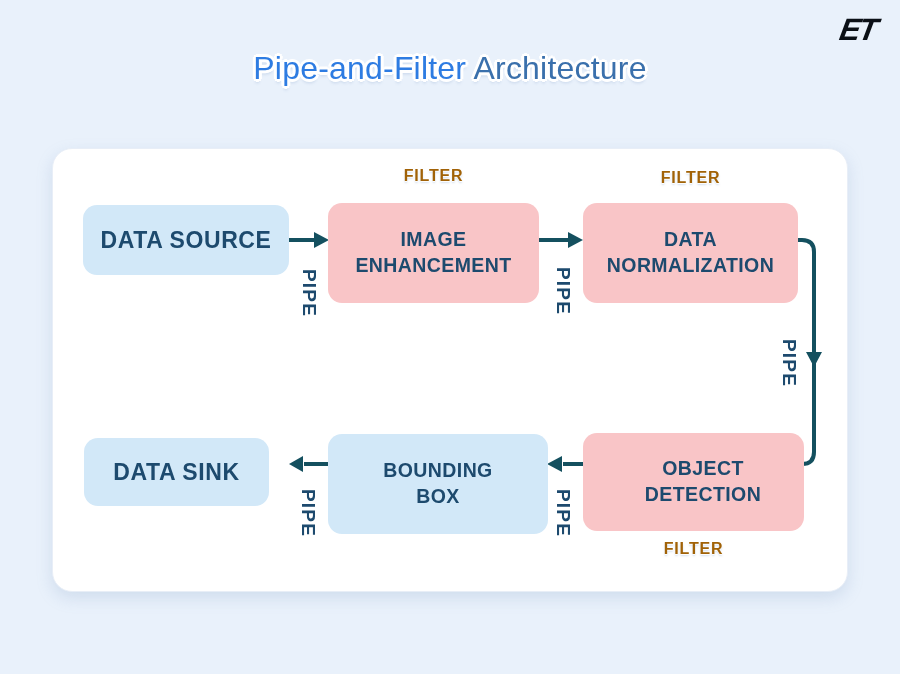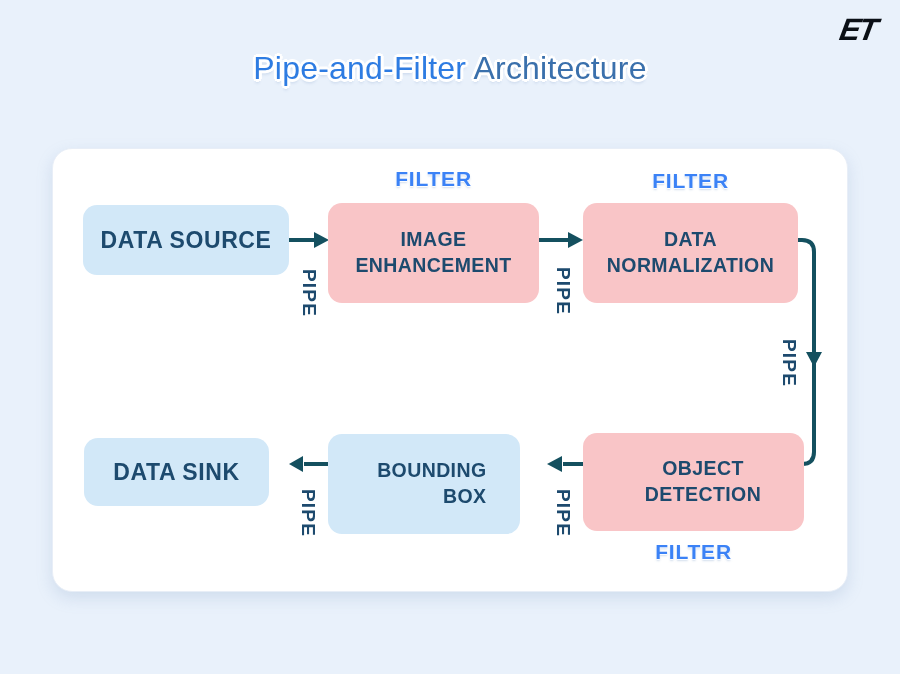--- a/index.html
+++ b/index.html
@@ -49,22 +49,22 @@
     letter-spacing: 0.4px;
     line-height: 1.32;
   }
   .node.pipe-node { background: #d2e8f8; }
   .node.filter-node { background: #f9c5c7; }
   .node.single { font-size: 23px; letter-spacing: 0.6px; }
   .node.multi { font-size: 19.5px; }
   .caption {
     position: absolute;
     text-align: center;
-    font-size: 21px; font-weight: bold;
-    color: #3b82f6; letter-spacing: 0.8px;
+    font-size: 16px; font-weight: bold;
+    color: #a16207; letter-spacing: 0.8px;
     text-shadow: 0 1px 0 rgba(255,255,255,0.9), 0 2px 2px rgba(165,190,220,0.5);
   }
   .pipe-label {
     position: absolute;
     font-size: 19px; font-weight: bold;
     color: #1d4a6e; letter-spacing: 1.2px;
     transform: translate(-50%, -50%) rotate(90deg);
     white-space: nowrap;
     text-shadow: 0 1px 0 rgba(255,255,255,0.9);
   }
@@ -119,21 +119,21 @@
   </div>
 
   <div class="node filter-node multi" style="left:530px; top:54px; width:215px; height:100px;">
     <span style="max-width:180px; display:inline-block;">DATA NORMALIZATION</span>
   </div>
 
   <div class="node filter-node multi" style="left:530px; top:284px; width:221px; height:98px;padding-left:19px;">
     <span style="max-width:135px; display:inline-block;">OBJECT DETECTION</span>
   </div>
 
-  <div class="node pipe-node multi" style="left:275px; top:285px; width:192px; height:100px;text-align:right;">
+  <div class="node pipe-node multi" style="left:275px; top:285px; width:220px; height:100px;">
     <span style="max-width:125px; display:inline-block;">BOUNDING BOX</span>
   </div>
 
   <div class="node pipe-node single" style="left:31px; top:289px; width:185px; height:68px;">
     <span>DATA SINK</span>
   </div>
 
   <div class="pipe-label" style="left:256px; top:144px;">PIPE</div>
   <div class="pipe-label" style="left:510px; top:142px;">PIPE</div>
   <div class="pipe-label" style="left:736px; top:214px;">PIPE</div>

